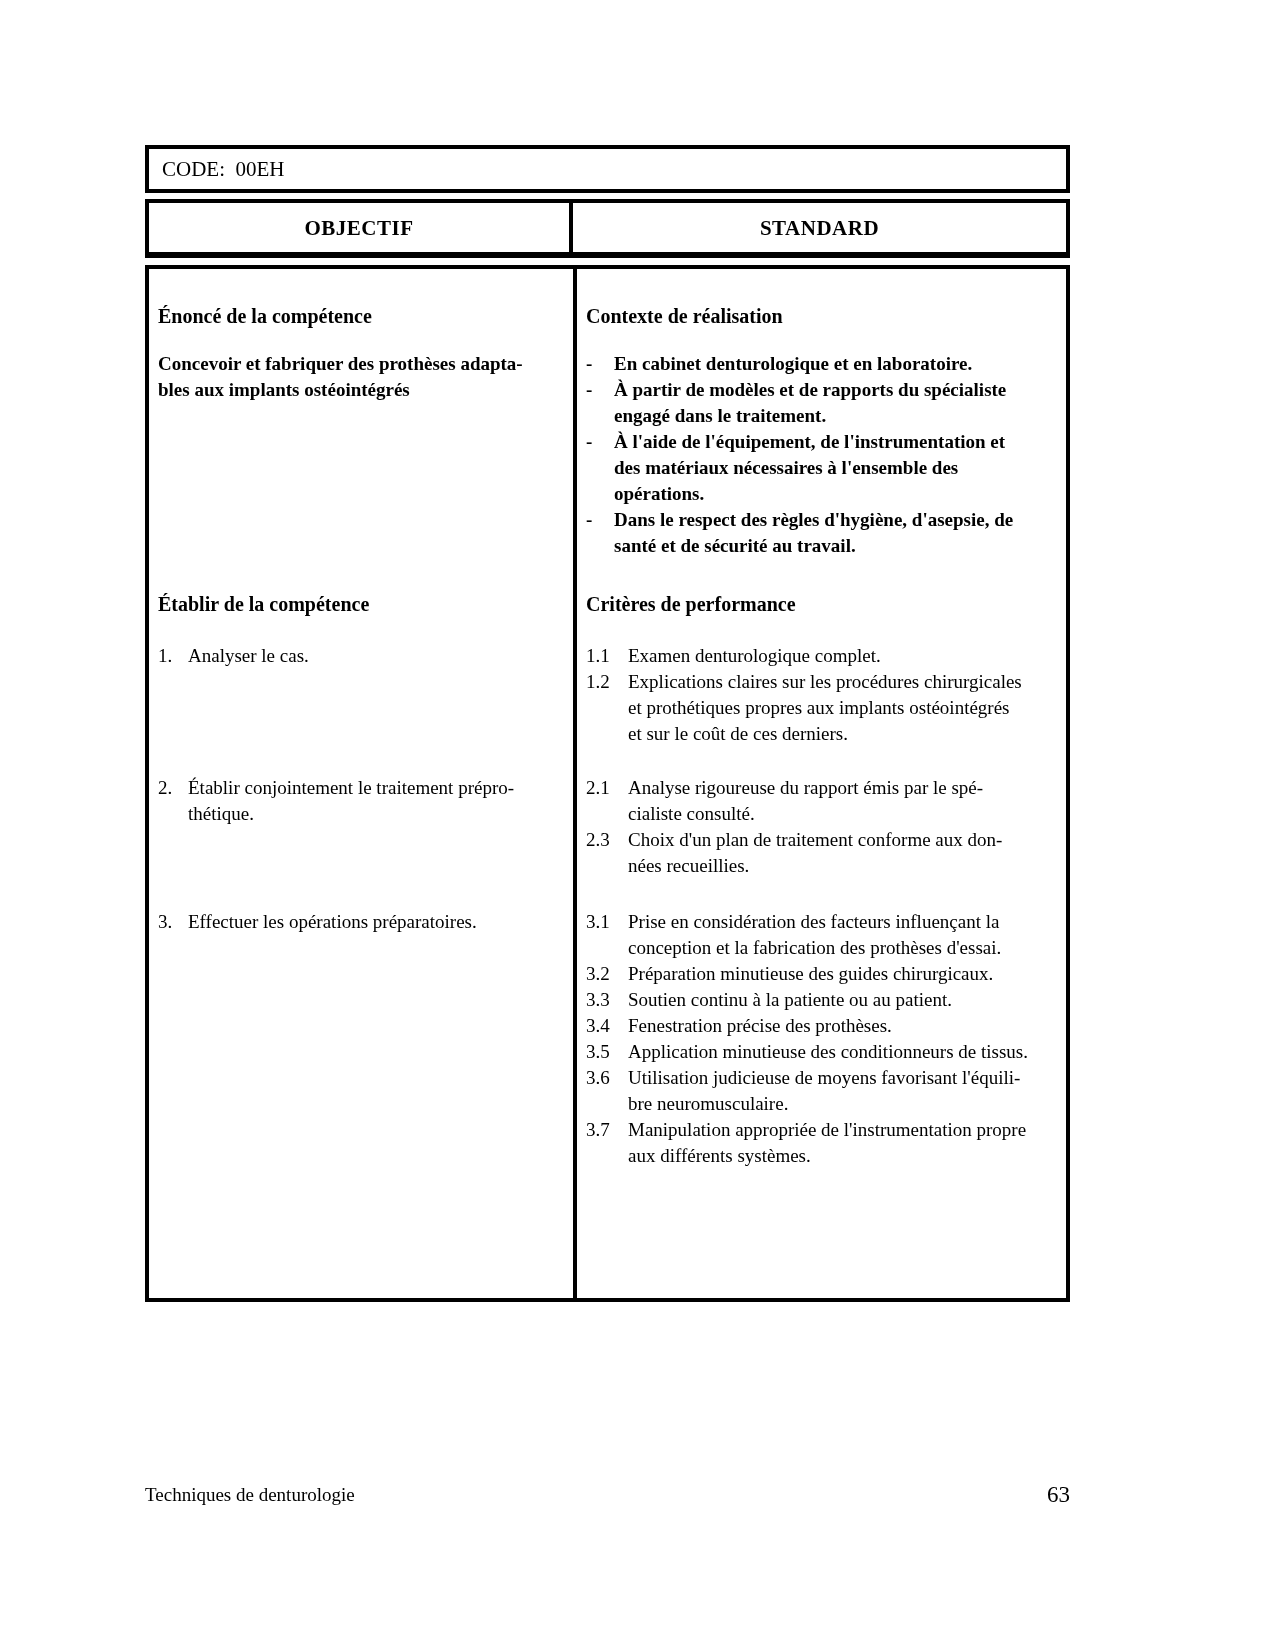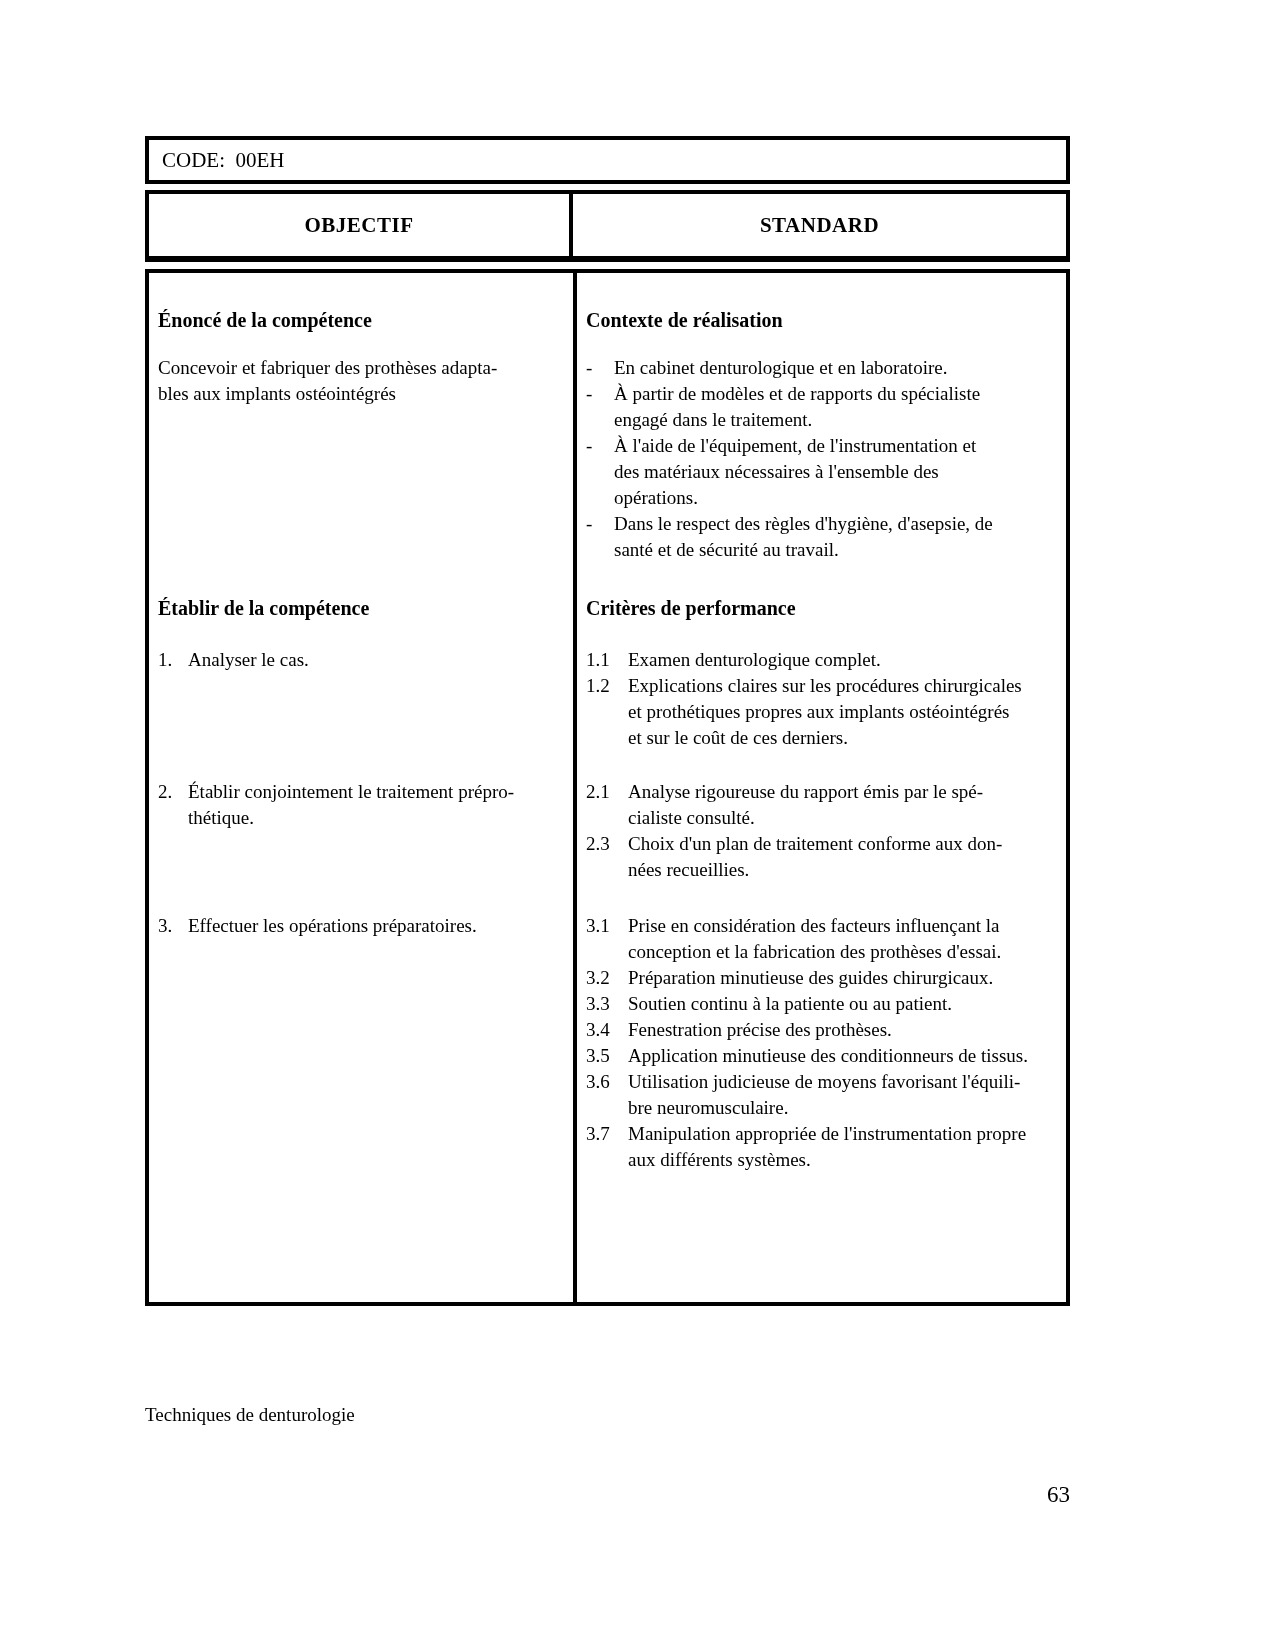--- a/index.html
+++ b/index.html
@@ -8,41 +8,41 @@
     position: relative;
     width: 1275px;
     height: 1650px;
     font-family: "Liberation Serif", serif;
     color: #000;
     overflow: hidden;
   }
   .doc {
     position: absolute;
     left: 145px;
-    top: 136px;
+    top: 145px;
     width: 925px;
     font-size: 19px;
     line-height: 26px;
   }
   .code-box {
     border: 4px solid #000;
     height: 48px;
     display: flex;
     align-items: center;
     padding-left: 13px;
     font-size: 21px;
     white-space: pre;
   }
   .header-row {
     border: 4px solid #000;
     border-bottom-width: 6px;
     margin-top: 6px;
     display: grid;
     grid-template-columns: 424px 1fr;
-    height: 72px;
+    height: 59px;
   }
   .hcell {
     display: flex;
     align-items: center;
     justify-content: center;
     font-weight: bold;
     font-size: 21px;
     letter-spacing: 0.5px;
   }
   .hcell.left { border-right: 4px solid #000; }
@@ -63,35 +63,35 @@
   }
   .pair {
     display: grid;
     grid-template-columns: 428px 1fr;
   }
   .cell-l { padding-left: 9px;  padding-right: 16px; }
   .cell-r { padding-left: 9px;  padding-right: 1px; }
   h3 { font-size: 20px; font-weight: bold; line-height: 26px; }
   .pre { white-space: pre-line; }
   .row-h1 { padding-top: 34px; }
-  .row-c1 { margin-top: 22px; }
+  .row-c1 { margin-top: 22px; font-weight: bold; }
   .row-h2 { margin-top: 32px; }
   .row-i1 { margin-top: 26px; }
   .row-i2 { margin-top: 28px; }
   .row-i3 { margin-top: 30px; }
   .num-item { display: flex; align-items: flex-start; }
   .num-item .num  { flex: 0 0 30px; }
   .crit .num      { flex: 0 0 42px; }
   .dash-item { display: flex; align-items: flex-start; }
   .dash-item .dash { flex: 0 0 28px; }
   .txt { flex: 1 1 auto; }
   .footer-text {
     position: absolute;
     left: 145px;
-    top: 1404px;
+    top: 1484px;
     font-size: 19px;
   }
   .page-number {
     position: absolute;
     left: 145px;
     top: 1482px;
     width: 925px;
     text-align: right;
     font-size: 23px;
   }

